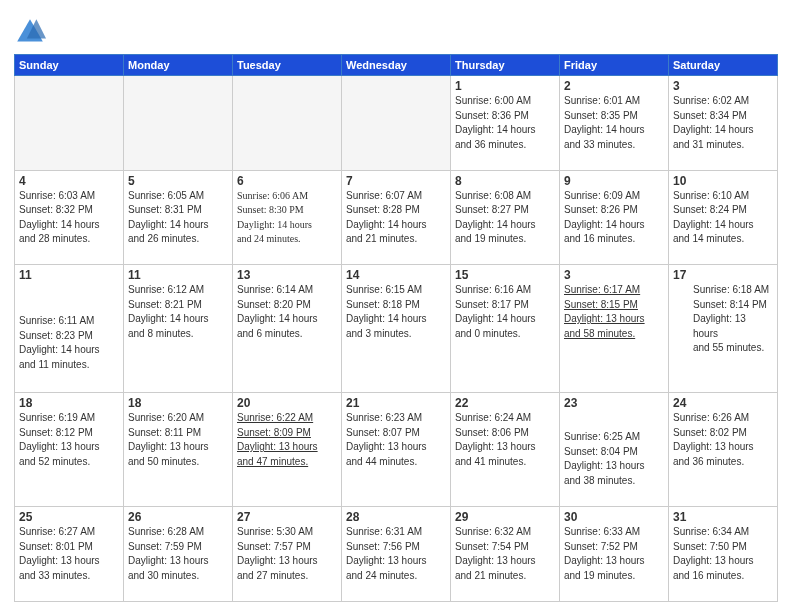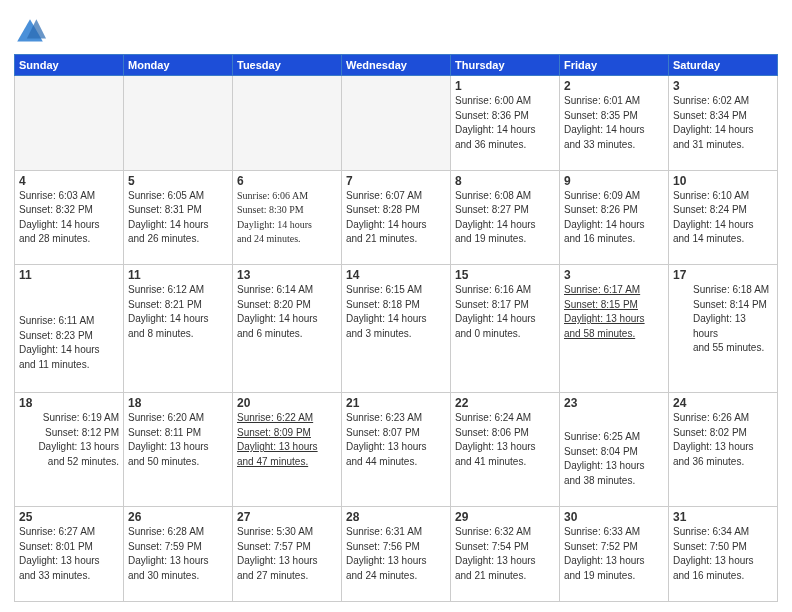--- a/index.html
+++ b/index.html
@@ -259,21 +259,21 @@
             <span class="day-number">17</span>
             <div class="day-info" style="white-space: pre-line; margin-left: 20px;">Sunrise: 6:18 AM
 Sunset: 8:14 PM
 Daylight: 13 hours
 and 55 minutes.</div>
           </td>
         </tr>
         <tr>
           <td>
             <span class="day-number">18</span>
-            <div class="day-info" style="white-space: pre-line; text-align: right;">Sunrise: 6:19 AM
+            <div class="day-info" style="white-space: pre-line;">Sunrise: 6:19 AM
 Sunset: 8:12 PM
 Daylight: 13 hours
 and 52 minutes.</div>
           </td>
           <td>
             <span class="day-number">18</span>
             <div class="day-info" style="white-space: pre-line;">Sunrise: 6:20 AM
 Sunset: 8:11 PM
 Daylight: 13 hours
 and 50 minutes.</div>

